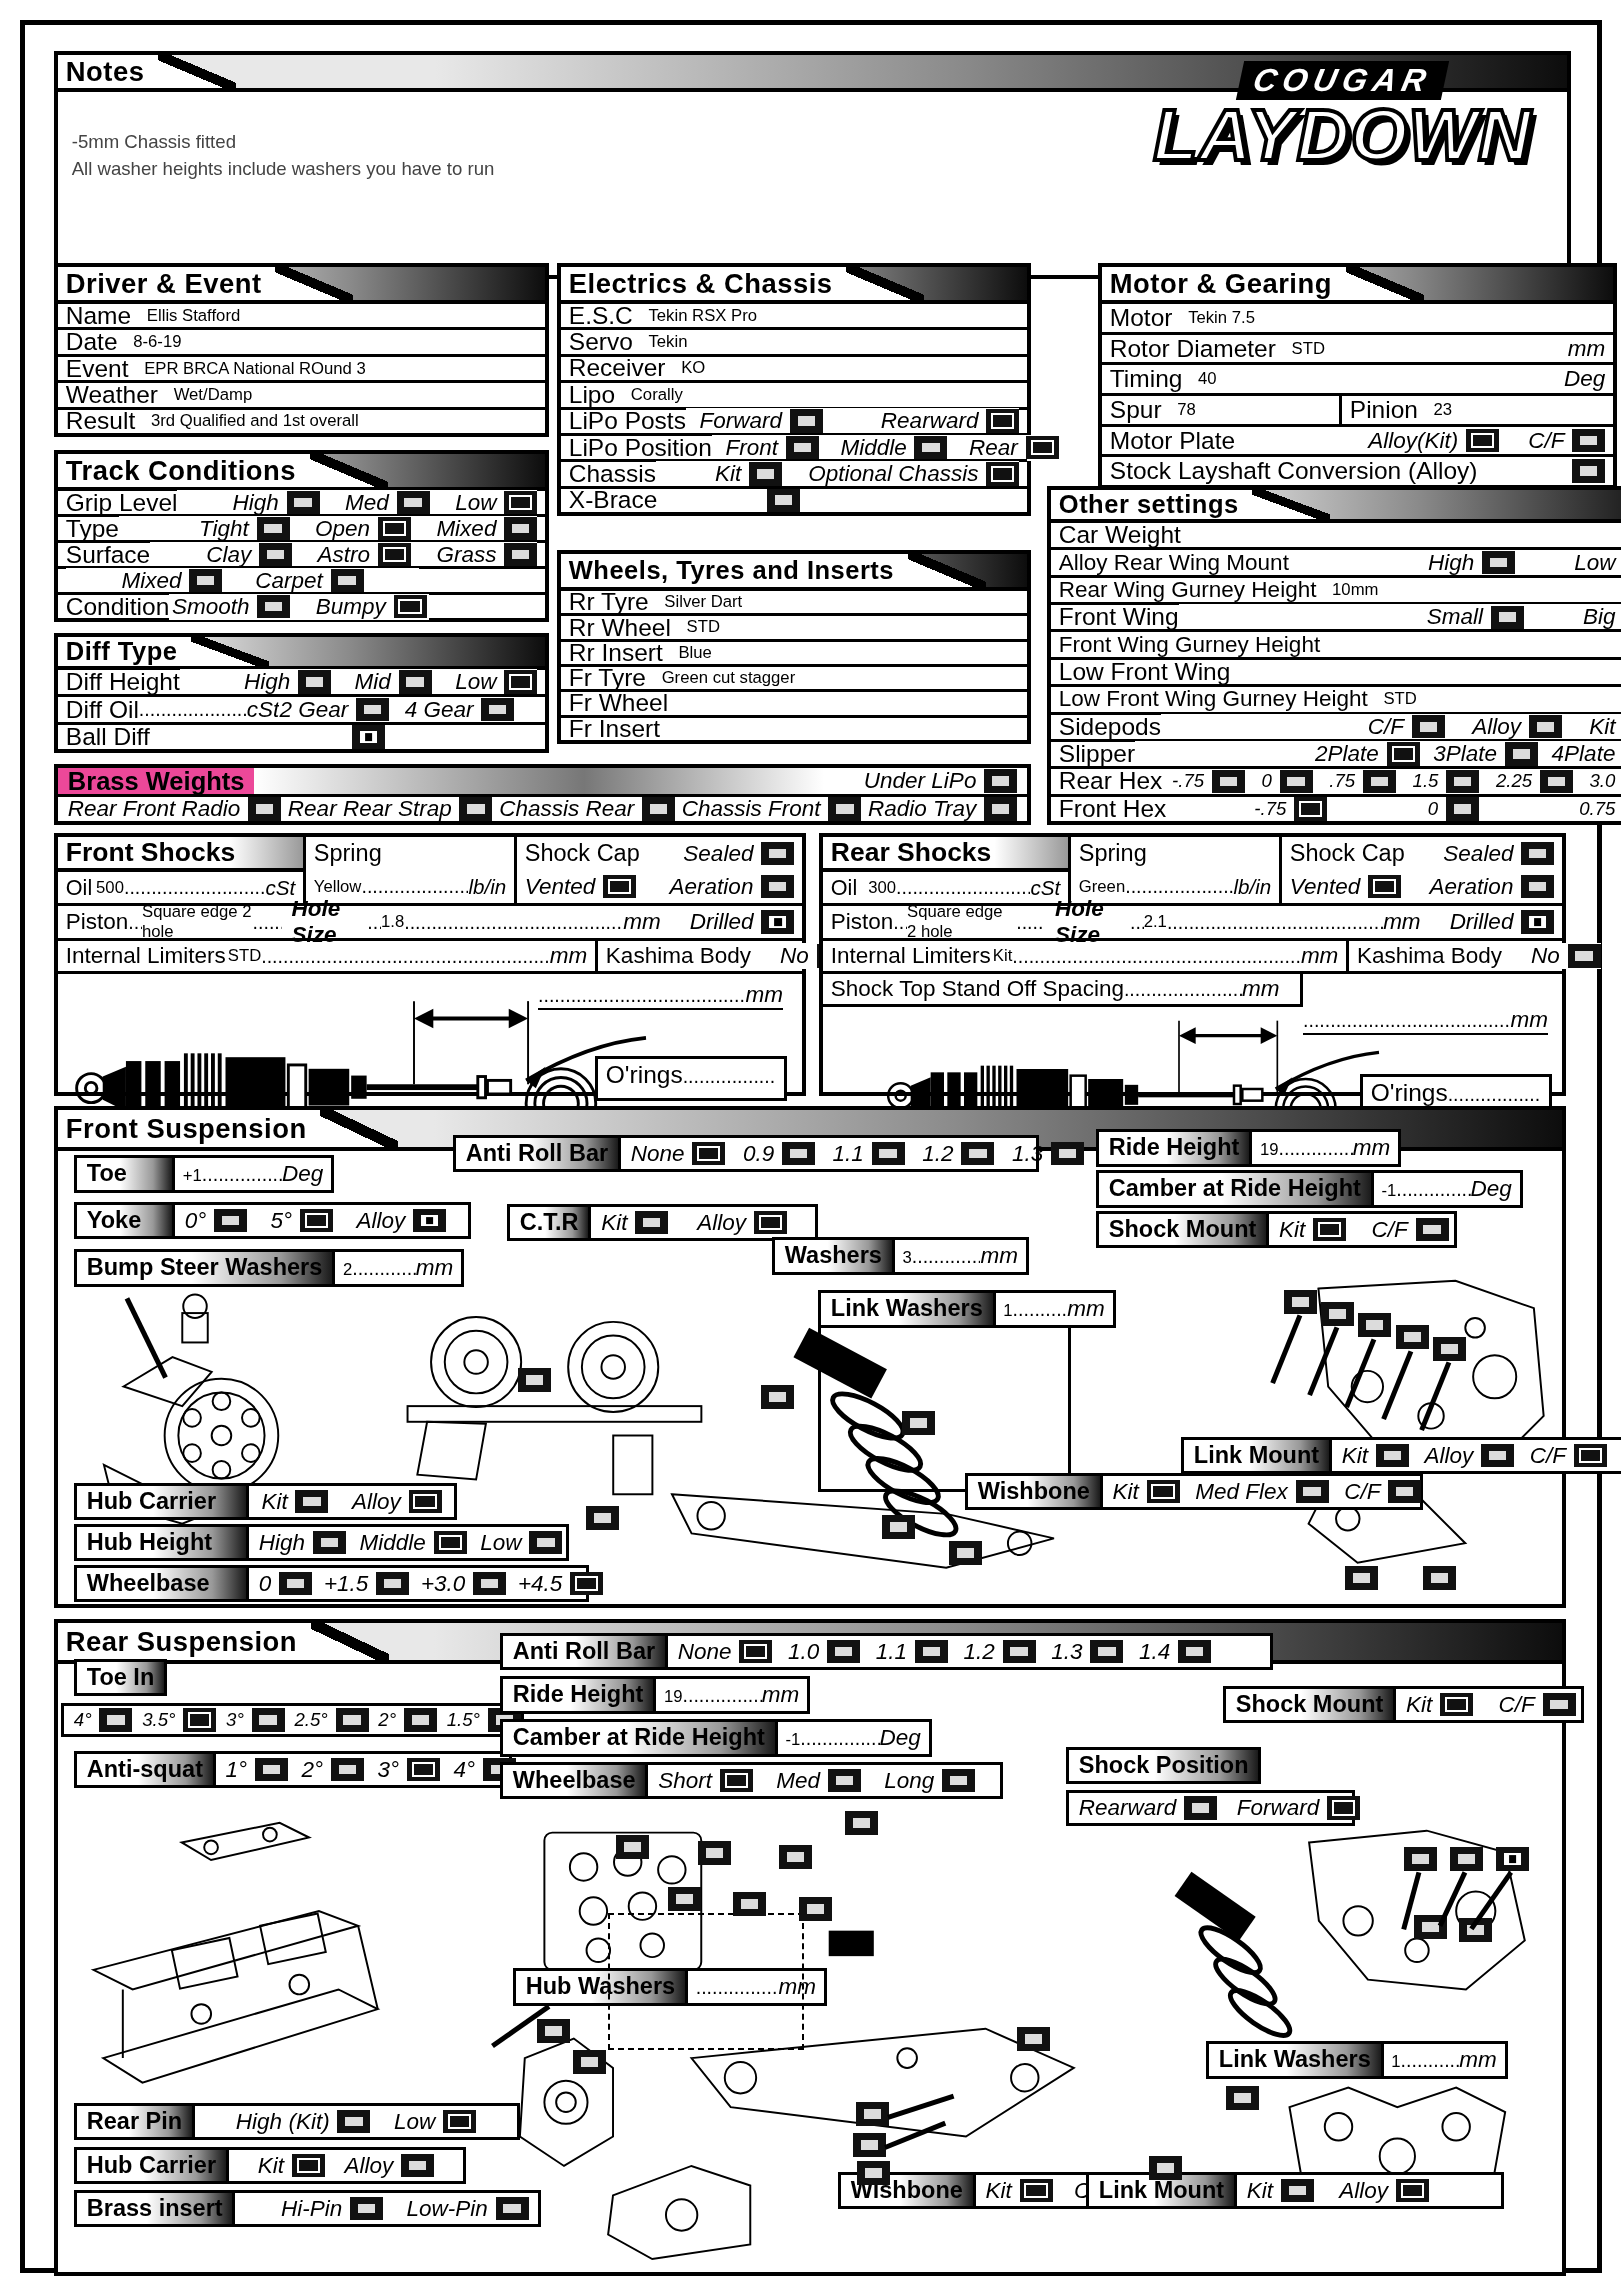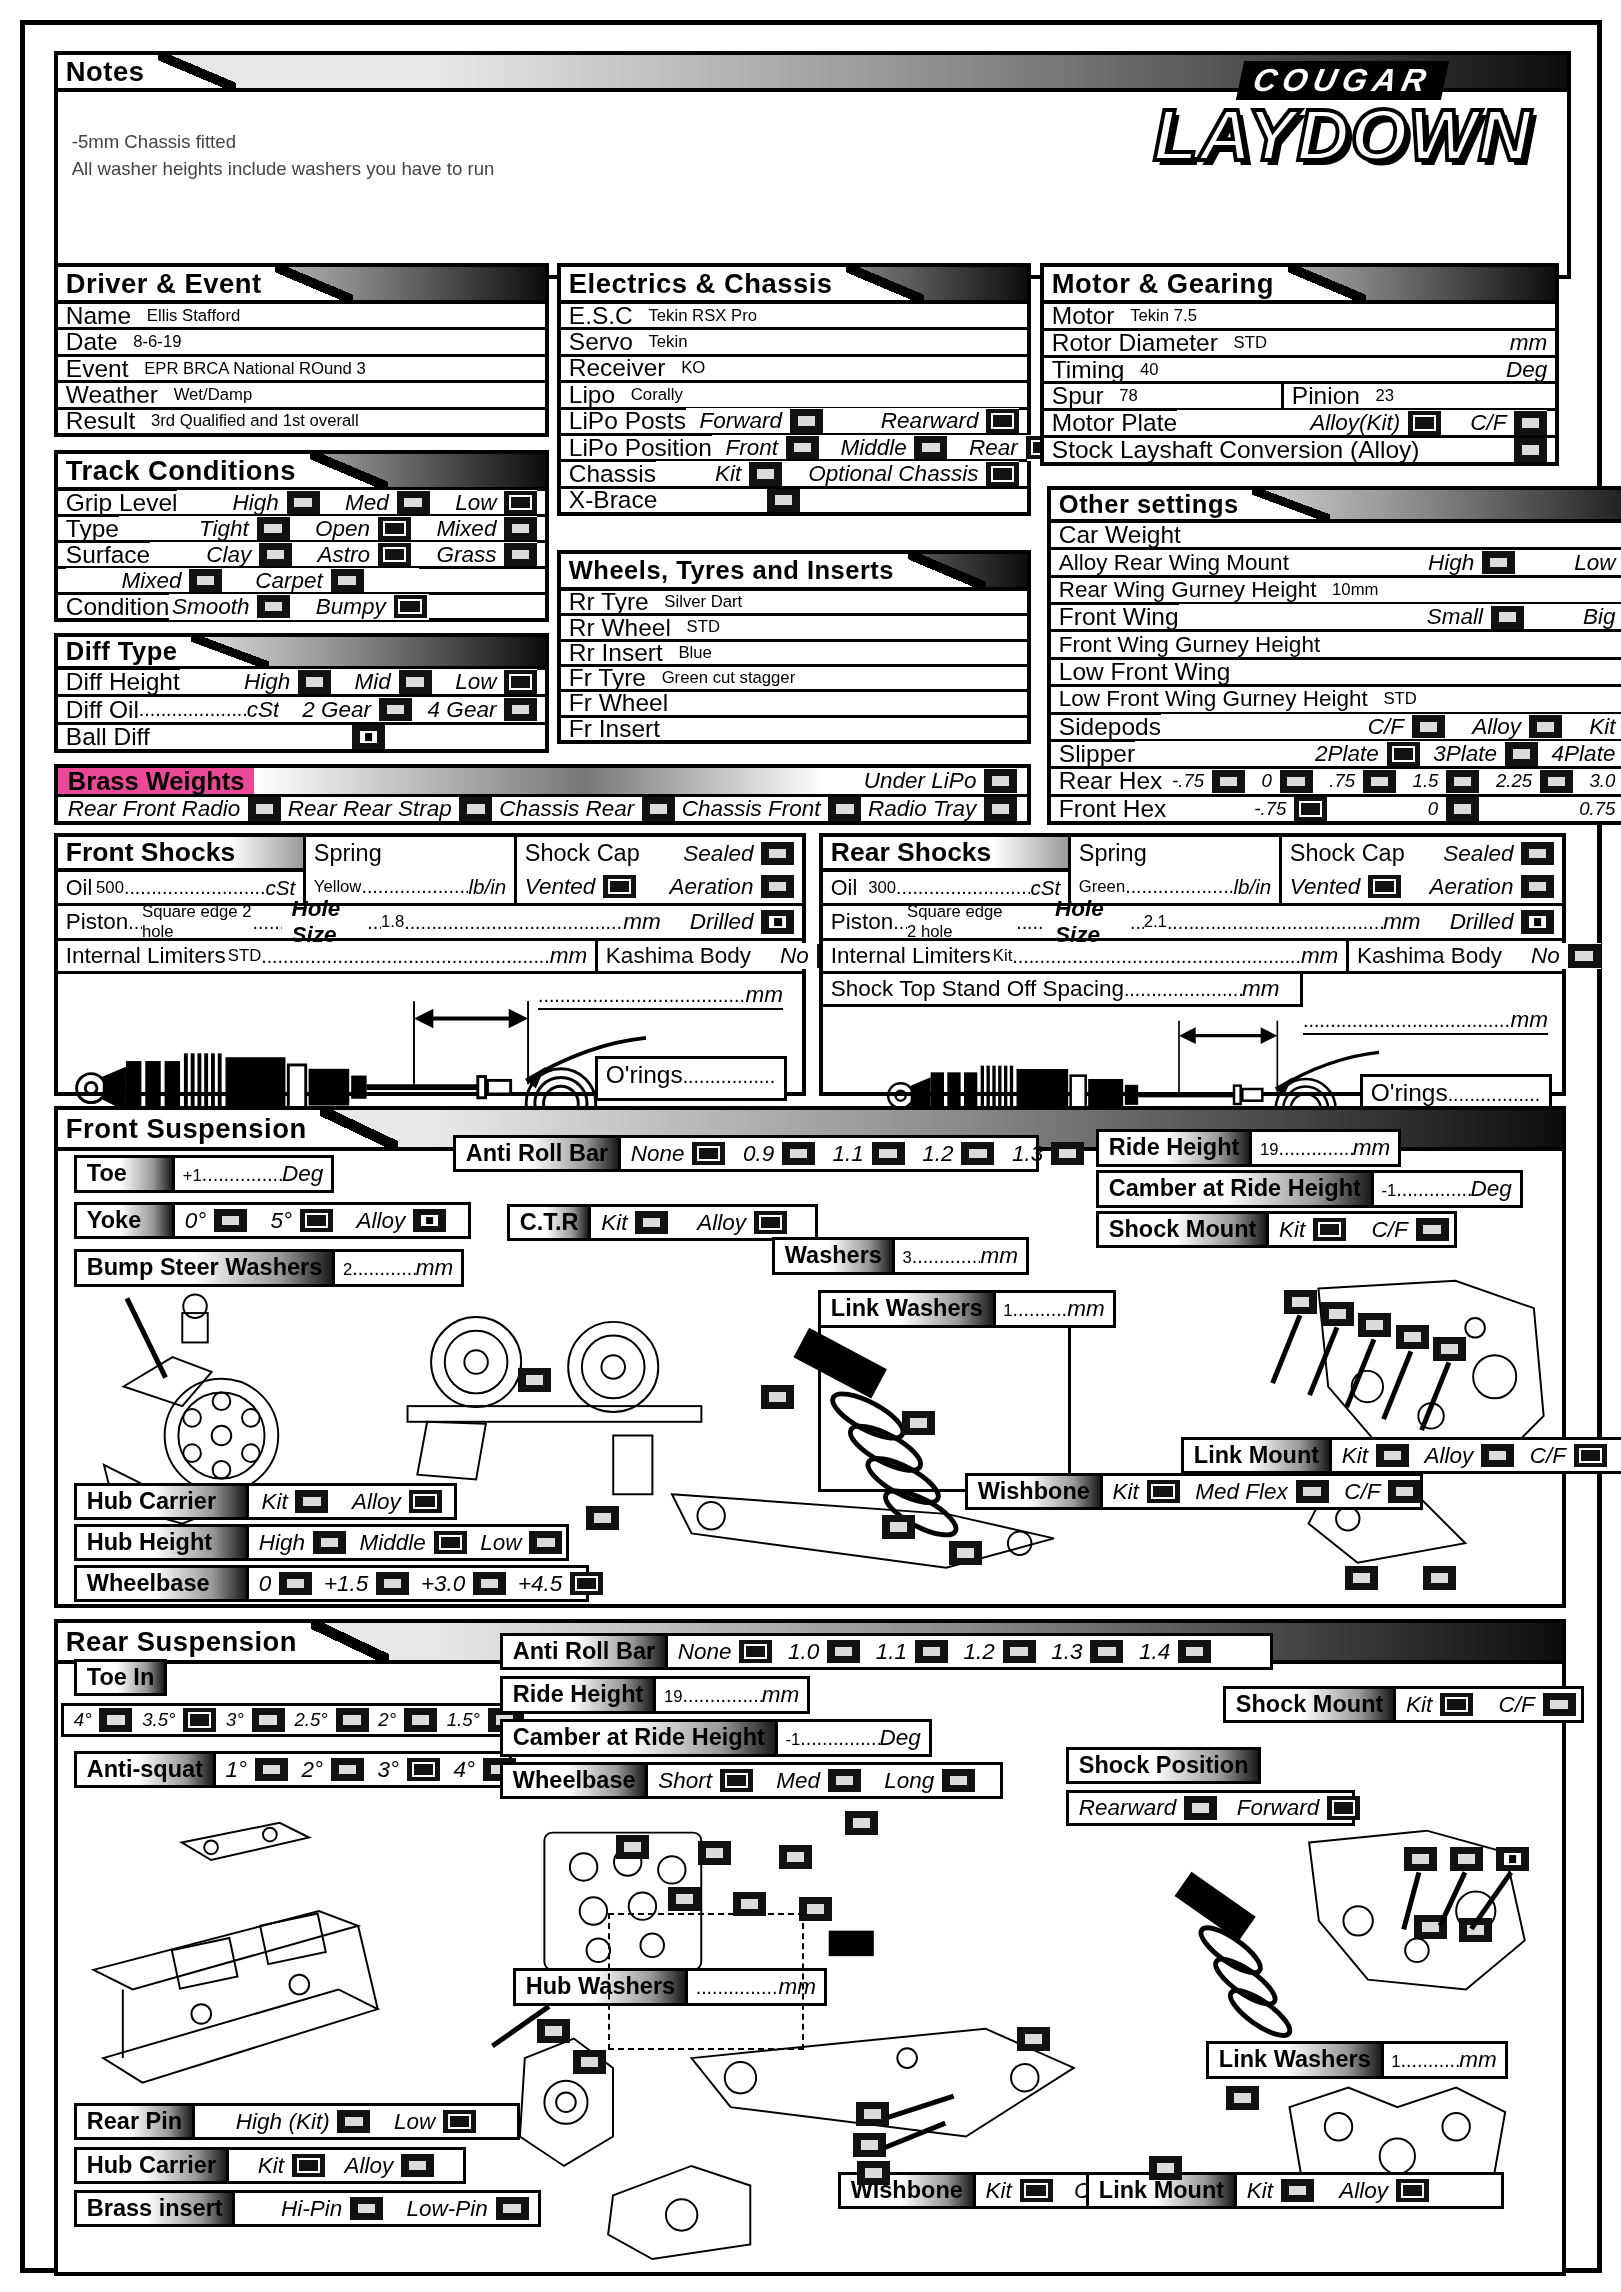--- a/index.html
+++ b/index.html
@@ -196,21 +196,21 @@
           <span class="opt">
             <span class="olbl">Low</span>
             <span class="cb on"></span>
           </span>
         </span>
       </div>
   <div class="r">
         <span class="lb">Diff Oil</span>
         <i class="dots" style="max-width:108px"></i>
         <span class="un">cSt</span>
-        <span class="ob" style="border:none;flex:1;justify-content:flex-end;gap:15.7px;padding:0">
+        <span class="ob" style="border:none;flex:1;justify-content:flex-start;gap:15.7px;padding:0">
           <span class="opt">
             <span class="olbl">2 Gear</span>
             <span class="cb off"></span>
           </span>
           <span class="opt">
             <span class="olbl">4 Gear</span>
             <span class="cb off"></span>
           </span>
         </span>
       </div>
@@ -345,21 +345,21 @@
   <div class="r">
         <span class="lb">Fr Wheel</span>
         <span class="vv"></span>
       </div>
   <div class="r">
         <span class="lb">Fr Insert</span>
         <span class="vv"></span>
       </div>
 </div>
 
-<div class="box" style="left:1040px;top:263px;width:519px;height:203px">
+<div class="box" style="left:1098px;top:263px;width:519px;height:226px">
   <div class="sh">
         <span class="t">Motor &amp; Gearing</span>
       </div>
   <div class="r f">
         <span class="lb">Motor</span>
         <span class="vv">Tekin 7.5</span>
       </div>
   <div class="r">
         <span class="lb">Rotor Diameter</span>
         <span class="vv">STD</span>

